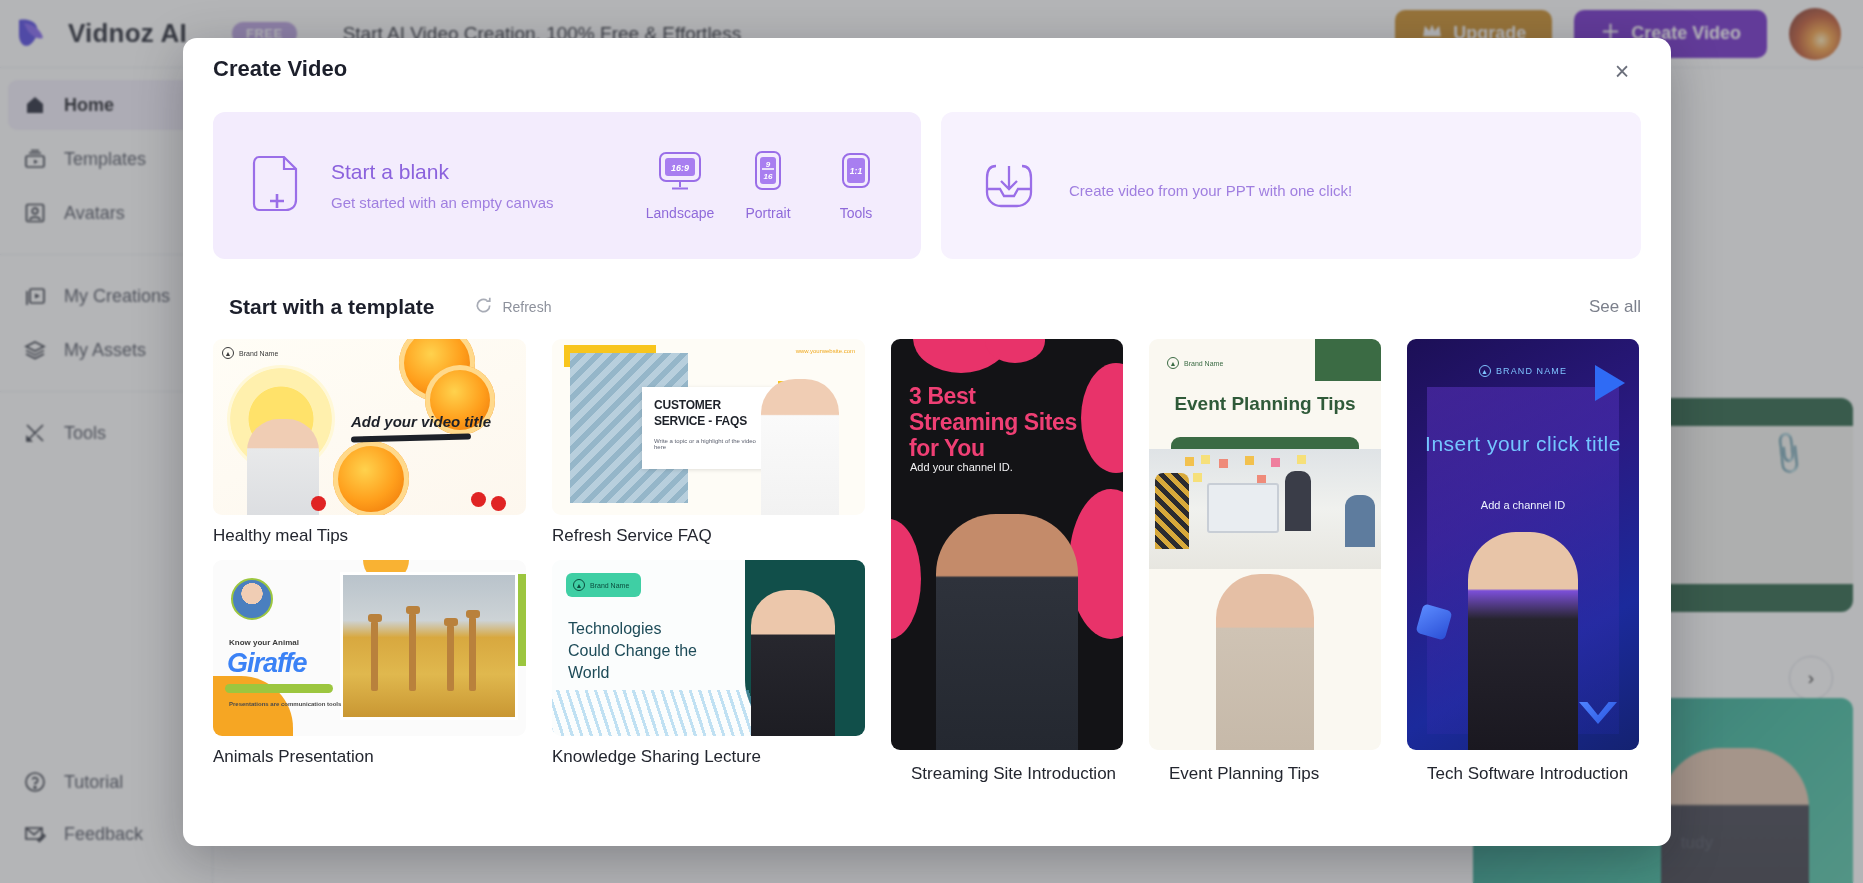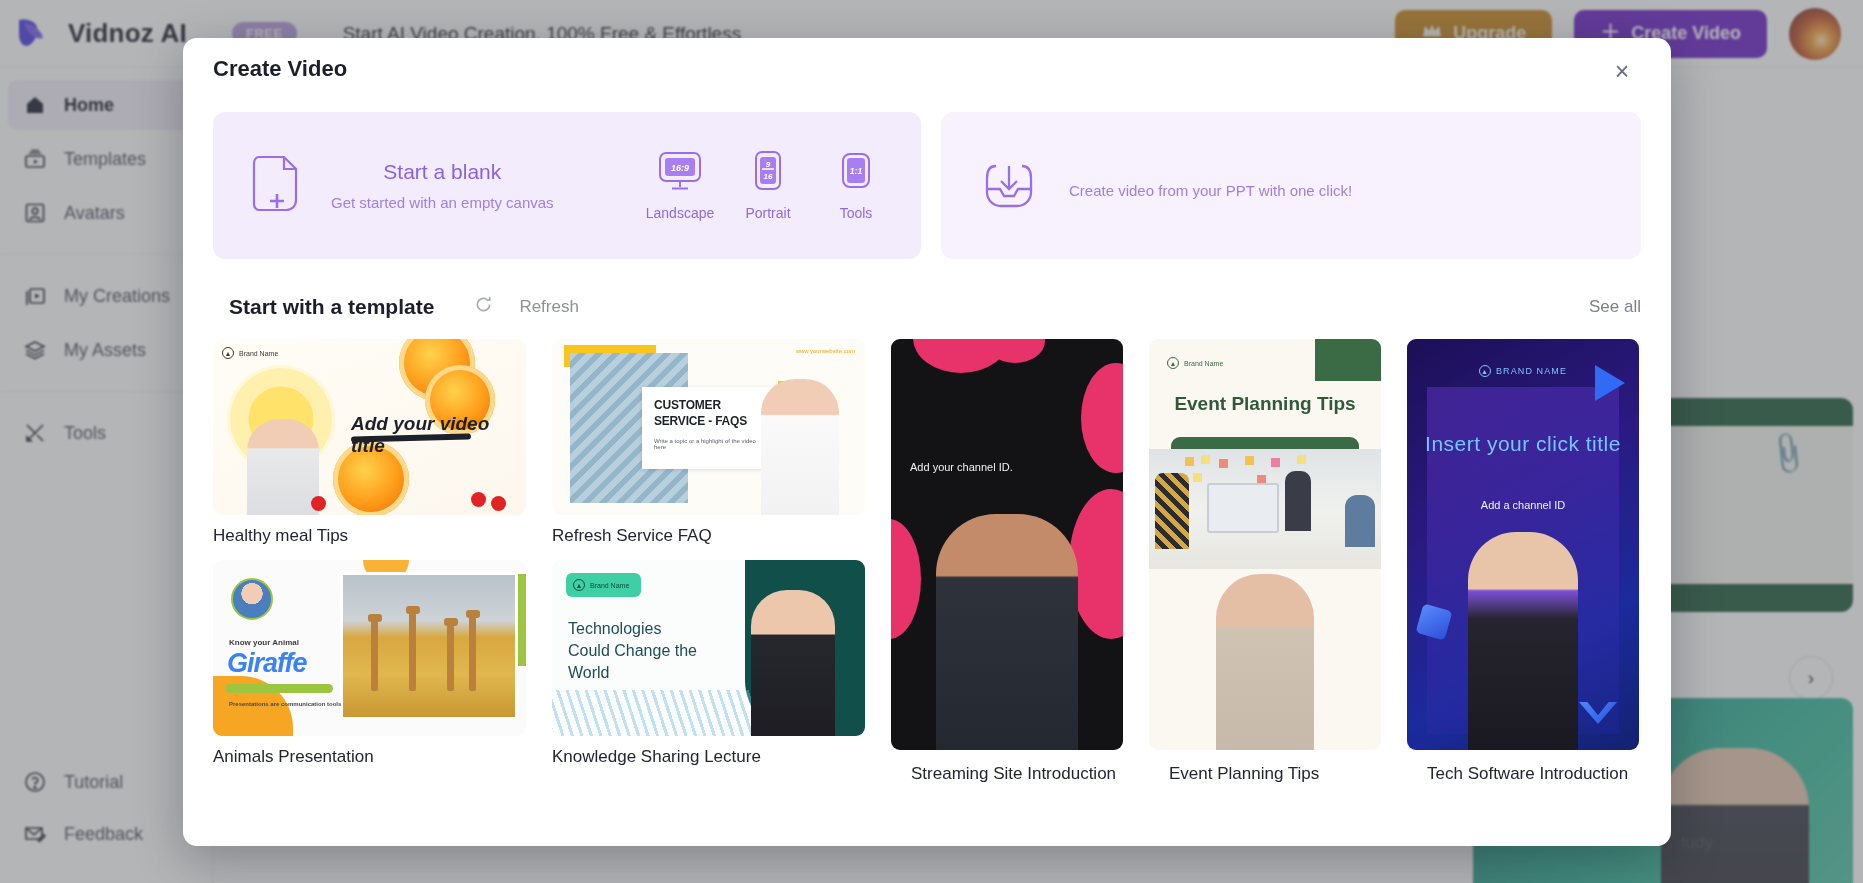--- a/index.html
+++ b/index.html
@@ -125,21 +125,21 @@
   }
   .modal-title { font-size: 22px; font-weight: 700; color: #1c1f2b; }
   .modal-close {
     position: absolute; right: 34px; top: 18px;
     width: 30px; height: 30px; display: flex; align-items: center; justify-content: center;
     cursor: pointer; color: #6c707c; font-size: 25px; line-height: 1;
   }
   .modal-body { padding: 12px 30px 0 30px; overflow: hidden; }
 
   
-  .action-row { display: flex; gap: 20px; text-align: center; }
+  .action-row { display: flex; gap: 20px; }
   .card-blank {
     flex: 0 0 708px; height: 147px; background: #f3ecfd; border-radius: 12px;
     display: flex; align-items: center; padding: 0 32px 0 38px; cursor: pointer;
   }
   .blank-doc-icon { flex: 0 0 52px; }
   .blank-texts { margin-left: 28px; }
   .blank-title { font-size: 21px; color: #8b62dd; font-weight: 500; }
   .blank-sub { font-size: 15px; color: #a07fe0; margin-top: 10px; }
   .ratio-group { margin-left: auto; display: flex; gap: 22px; }
   .ratio-opt { width: 66px; display: flex; flex-direction: column; align-items: center; cursor: pointer; }
@@ -150,22 +150,22 @@
     display: flex; align-items: center; padding: 0 40px; cursor: pointer;
   }
   .ppt-texts { margin-left: 32px; }
   .ppt-title { font-size: 21px; color: #8b62dd; font-weight: 500; }
   .ppt-sub { font-size: 15px; color: #a07fe0; margin-top: 10px; }
 
   
   .tpl-head { display: flex; align-items: center; margin: 36px 0 20px 16px; }
   .tpl-head-title { font-size: 21px; font-weight: 700; color: #1c1f2b; }
   .refresh-btn {
-    display: flex; align-items: center; gap: 26px; margin-left: 40px;
-    font-size: 17px; color: #8d919c; cursor: pointer;
+    display: flex; align-items: center; gap: 9px; margin-left: 40px;
+    font-size: 14px; color: #8d919c; cursor: pointer;
   }
   .see-all { margin-left: auto; font-size: 17px; color: #7c808c; cursor: pointer; }
 
   .tpl-grid { display: flex; gap: 26px; }
   .tpl-col-land { display: flex; flex-direction: column; gap: 14px; }
   .tpl-item { cursor: pointer; }
   .tpl-thumb { border-radius: 9px; overflow: hidden; position: relative; background: #eee; }
   .thumb-land { width: 313px; height: 176px; }
   .thumb-port { width: 232px; height: 411px; }
   .tpl-name { font-size: 17px; color: #23262f; margin-top: 11px; }
@@ -180,21 +180,21 @@
   
   .t-meal { background: linear-gradient(160deg,#fffdf6 0%, #fdf7ee 100%); }
   .meal-ring { position: absolute; left: 14px; top: 26px; width: 108px; height: 108px; border-radius: 50%;
                background: radial-gradient(circle, #ffe26a 0%, #ffe26a 42%, #fff0ad 43%, #fff0ad 66%, #fff8d8 67%, #fff8d8 100%); }
   .orange-big { position: absolute; border-radius: 50%;
                 background: radial-gradient(circle at 42% 38%, #ffd24d 0%, #ff9f1c 48%, #f07d0b 78%, #e8760a 100%);
                 box-shadow: inset 0 0 0 5px #ffd98b; }
   .meal-person { position: absolute; left: 34px; bottom: 0; width: 72px; height: 96px;
                  background: linear-gradient(180deg,#f0cdb4 0%,#f0cdb4 30%,#e8e9ea 31%,#dcdee1 100%);
                  border-radius: 32px 32px 0 0; }
-  .meal-title { position: absolute; left: 138px; top: 74px; font-size: 19px; font-weight: 800; color: #1d2129;
+  .meal-title { position: absolute; left: 138px; top: 74px; font-size: 15px; font-weight: 800; color: #1d2129;
                 font-style: italic; }
   .meal-underline { position: absolute; left: 138px; top: 96px; width: 120px; height: 6px;
                     border-radius: 4px; background: #1d2129; transform: rotate(-1.5deg); }
   .cherry { position: absolute; width: 15px; height: 15px; border-radius: 50%; background: #e02424; }
 
   
   .t-faq { background: #fefcf6; }
   .faq-yellowtop { position: absolute; left: 12px; top: 6px; width: 92px; height: 22px; background: #f8c51d; }
   .faq-img { position: absolute; left: 18px; top: 14px; width: 118px; height: 150px;
              background:
@@ -620,20 +620,21 @@
         </div>
       </div>
 
       <div class="tpl-item">
         <div class="tpl-thumb thumb-port t-stream">
           <div class="stream-blob" style="left:22px;top:-36px;width:96px;height:70px;"></div>
           <div class="stream-blob" style="left:94px;top:-20px;width:60px;height:44px;"></div>
           <div class="stream-blob" style="right:-28px;top:24px;width:70px;height:110px;"></div>
           <div class="stream-blob" style="right:-30px;top:150px;width:84px;height:150px;"></div>
           <div class="stream-blob" style="left:-34px;top:180px;width:64px;height:120px;"></div>
+          <div class="stream-title">3 Best Streaming Sites for You</div>
           <div class="stream-sub">Add your channel ID.</div>
           <div class="stream-person"></div>
         </div>
         <div class="tpl-name tpl-name-port">Streaming Site Introduction</div>
       </div>
 
       <div class="tpl-item">
         <div class="tpl-thumb thumb-port t-event">
           <div class="ev-green-corner"></div>
           <span class="brandtag ev-brand">

